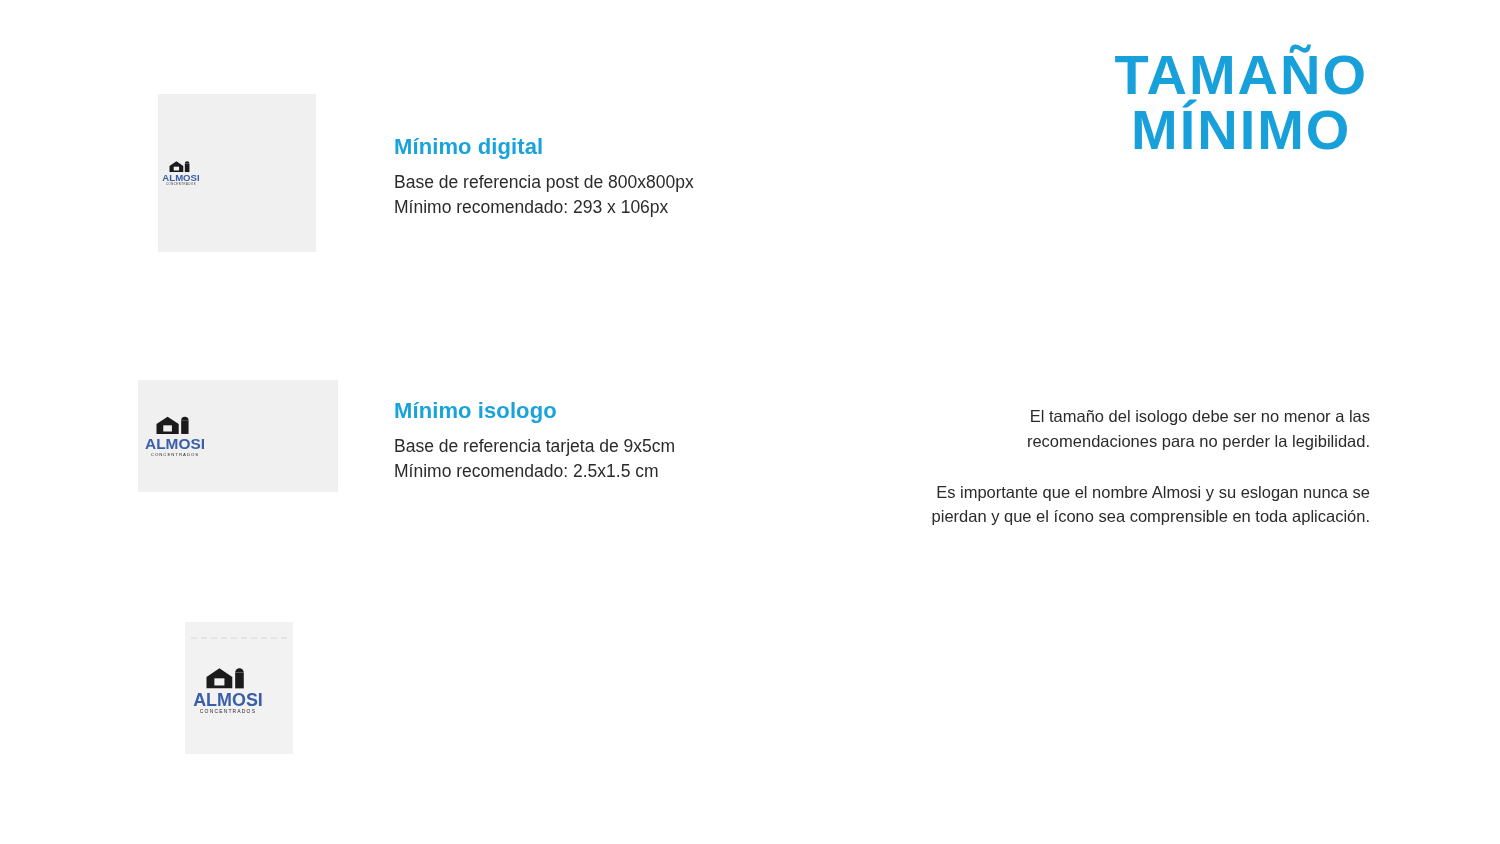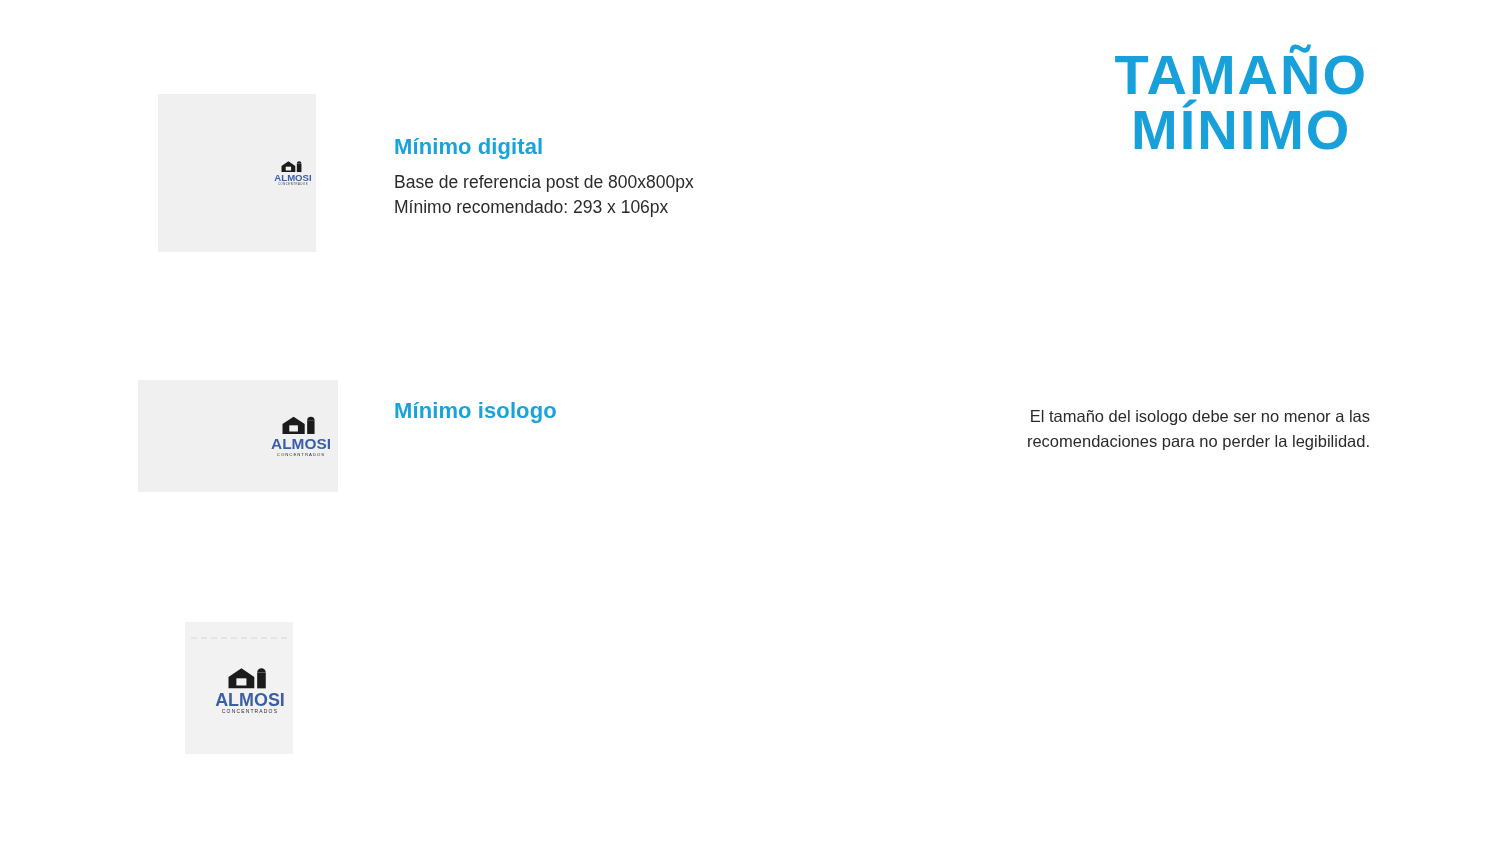--- a/index.html
+++ b/index.html
@@ -39,21 +39,21 @@
   .row-digital  { top: 94px;  }
   .row-impreso  { top: 380px; }
   .row-bordado  { top: 622px; }
 
   
   .swatch {
     position: absolute;
     background: #f0f0f0;
     display: flex;
     align-items: center;
-    justify-content: flex-end;
+    justify-content: flex-start;
     box-sizing: border-box;
   }
   .swatch-digital {
     left: 158px; top: 0;
     width: 158px; height: 158px;
   }
   .swatch-impreso {
     left: 138px; top: 0;
     width: 200px; height: 112px;
   }
@@ -160,20 +160,22 @@
         <rect x="70" y="12" width="12" height="22" fill="#1b1b1b"></rect>
         <path d="M70 12 a6 6 0 0 1 12 0 Z" fill="#1b1b1b"></path>
       </g>
       <text x="60" y="58" text-anchor="middle" font-family="Liberation Sans, sans-serif" font-size="25" font-weight="700" fill="#3b5ea8">ALMOSI</text>
       <text x="60" y="69" text-anchor="middle" font-family="Liberation Sans, sans-serif" font-size="7" letter-spacing="1.6" fill="#2b2b2b">CONCENTRADOS</text>
     </svg>
   </div>
 
   <div class="spec-text text-impreso">
     <h2 class="spec-heading">Mínimo isologo</h2>
+    <p class="spec-body">Base de referencia tarjeta de 9x5cm
+Mínimo recomendado:  2.5x1.5 cm</p>
   </div>
 </div>
 
 <div class="spec-row row-bordado">
 
   <div class="swatch swatch-bordado">
     <div class="stitch"></div>
     <svg class="logo logo-bordado" viewBox="0 0 120 74">
       <g>
         <path d="M30 34 L30 18 L48 6 L66 18 L66 34 Z" fill="#1b1b1b"></path>
@@ -187,13 +189,15 @@
   </div>
 
   <div class="spec-text text-bordado">
   </div>
 </div>
 
 <div class="note-block">
   <p>El tamaño del isologo debe ser no menor a las
 recomendaciones para no perder la legibilidad.</p>
   <div class="note-gap"></div>
+  <p>Es importante que el nombre Almosi y su eslogan nunca se
+pierdan y que el ícono sea comprensible en toda aplicación.</p>
 </div>
 
 </body></html>

